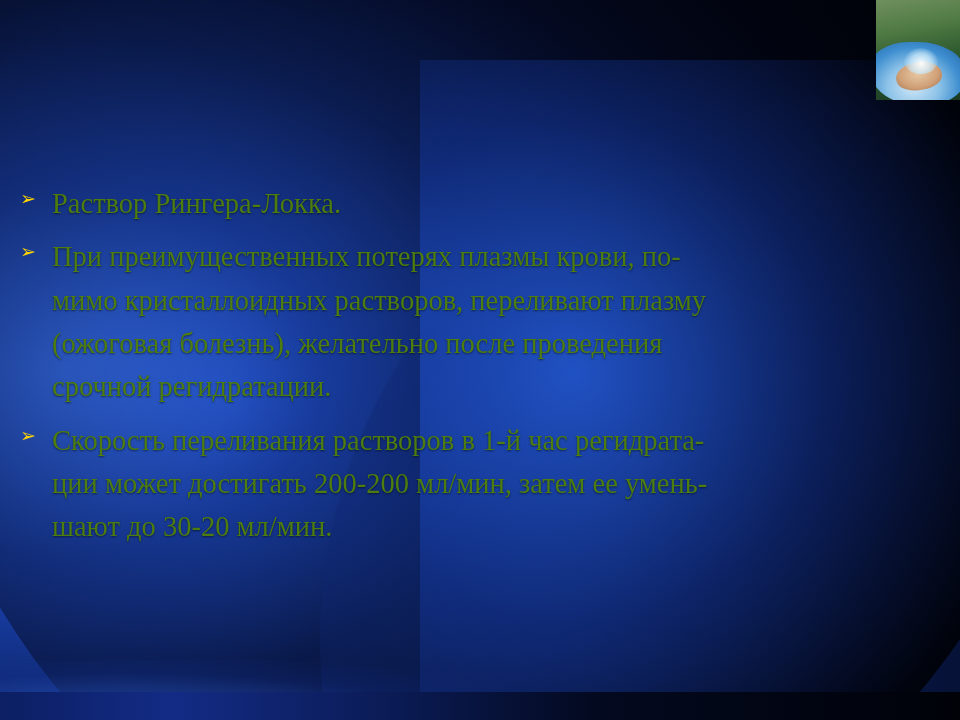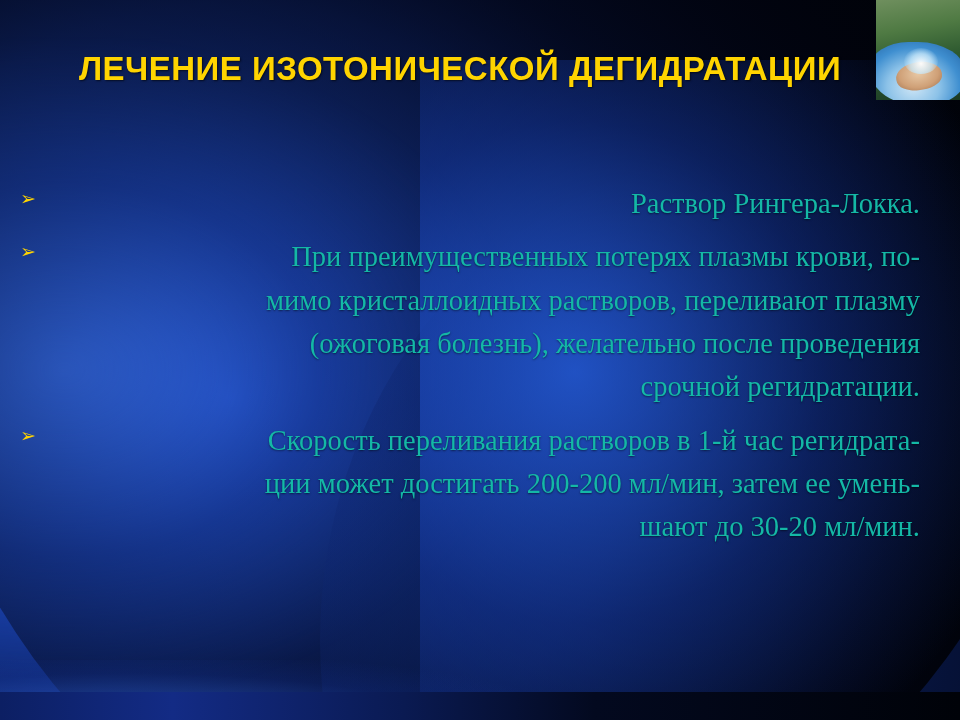--- a/index.html
+++ b/index.html
@@ -152,27 +152,26 @@
     flex: 0 0 auto;
     width: 32px;
     padding-top: 7px;
     color: #ffd400;
     font-size: 19px;
     line-height: 1;
     text-align: left;
   }
   .btext {
     flex: 1 1 auto;
-    color: #14b8a6;
+    color: #4d7c0f;
     font-family: "Liberation Serif", serif;
     font-size: 28.5px;
     line-height: 1.52;
     text-shadow: 0 1px 2px rgba(0,0,0,0.5);
     white-space: pre-line;
-    text-align: right;
   }
 </style>
 </head>
 <body>
 
 <div id="slide">
 
   <div class="bg-base"></div>
   <div class="bg-left-glow"></div>
   <div class="bg-dark-curve2"></div>
@@ -184,21 +183,20 @@
   <div class="bottom-glow"></div>
   <div class="bottom-bar"></div>
 
   <div class="photo">
     <div class="sky"></div>
     <div class="water"></div>
     <div class="hand"></div>
     <div class="splash"></div>
   </div>
 
-  <div class="title">ЛЕЧЕНИЕ ИЗОТОНИЧЕСКОЙ ДЕГИДРАТАЦИИ</div>
 
   <div class="bullets">
 
     <div class="bullet">
       <span class="marker">➢</span>
       <span class="btext">Раствор Рингера-Локка.</span>
     </div>
 
     <div class="bullet">
       <span class="marker">➢</span>

